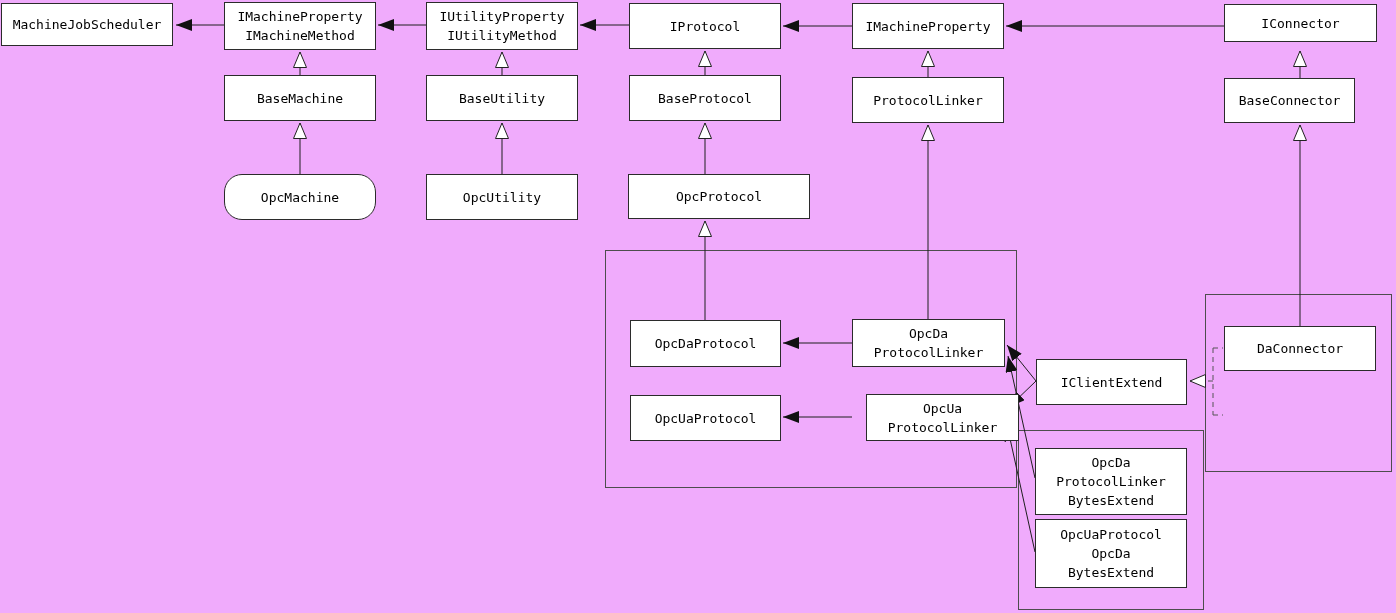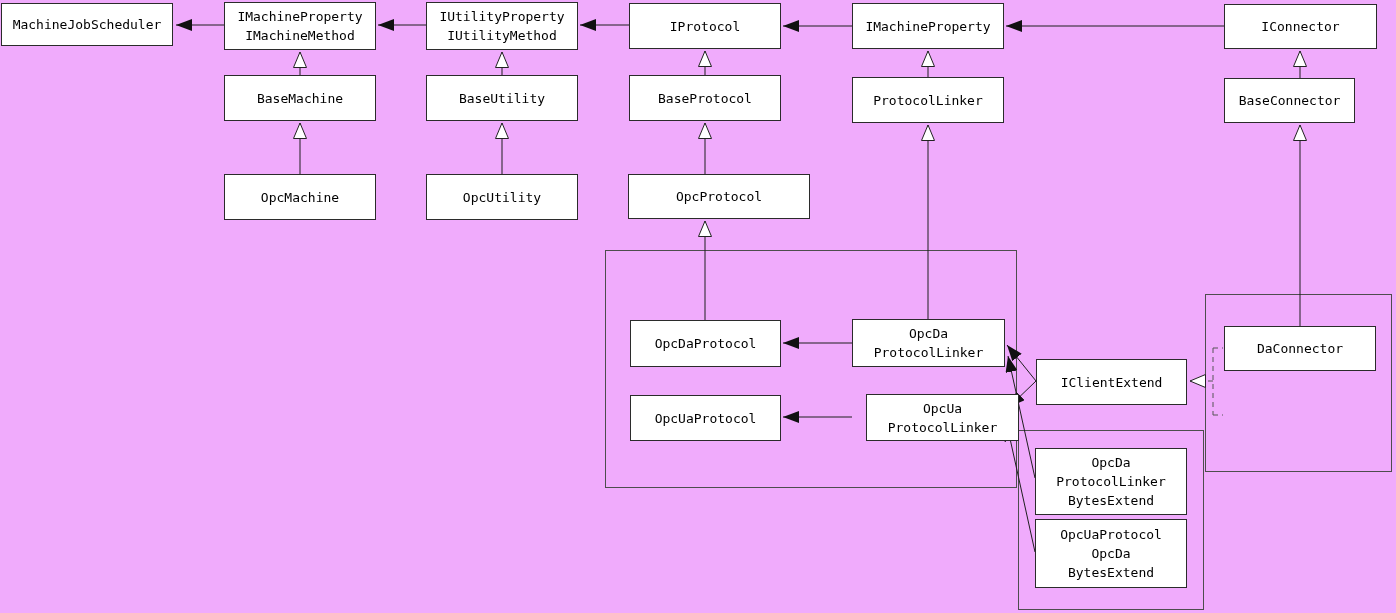--- a/index.html
+++ b/index.html
@@ -81,21 +81,21 @@
   </div>
 
   <div class="node" style="left:629px;top:3px;width:152px;height:46px;">
     <span>IProtocol</span>
   </div>
 
   <div class="node" style="left:852px;top:3px;width:152px;height:46px;">
     <span>IMachineProperty</span>
   </div>
 
-  <div class="node" style="left:1224px;top:4px;width:153px;height:45px;">
+  <div class="node" style="left:1224px;top:4px;width:153px;height:38px;">
     <span>IConnector</span>
   </div>
 
   <div class="node" style="left:224px;top:75px;width:152px;height:46px;">
     <span>BaseMachine</span>
   </div>
 
   <div class="node" style="left:426px;top:75px;width:152px;height:46px;">
     <span>BaseUtility</span>
   </div>
@@ -105,21 +105,21 @@
   </div>
 
   <div class="node" style="left:852px;top:77px;width:152px;height:46px;">
     <span>ProtocolLinker</span>
   </div>
 
   <div class="node" style="left:1224px;top:78px;width:131px;height:45px;">
     <span>BaseConnector</span>
   </div>
 
-  <div class="node" style="left:224px;top:174px;width:152px;height:46px;">
+  <div class="node" style="left:224px;top:174px;width:152px;height:46px;border-radius:18px;">
     <span>OpcMachine</span>
   </div>
 
   <div class="node" style="left:426px;top:174px;width:152px;height:46px;">
     <span>OpcUtility</span>
   </div>
 
   <div class="node" style="left:628px;top:174px;width:182px;height:45px;">
     <span>OpcProtocol</span>
   </div>

